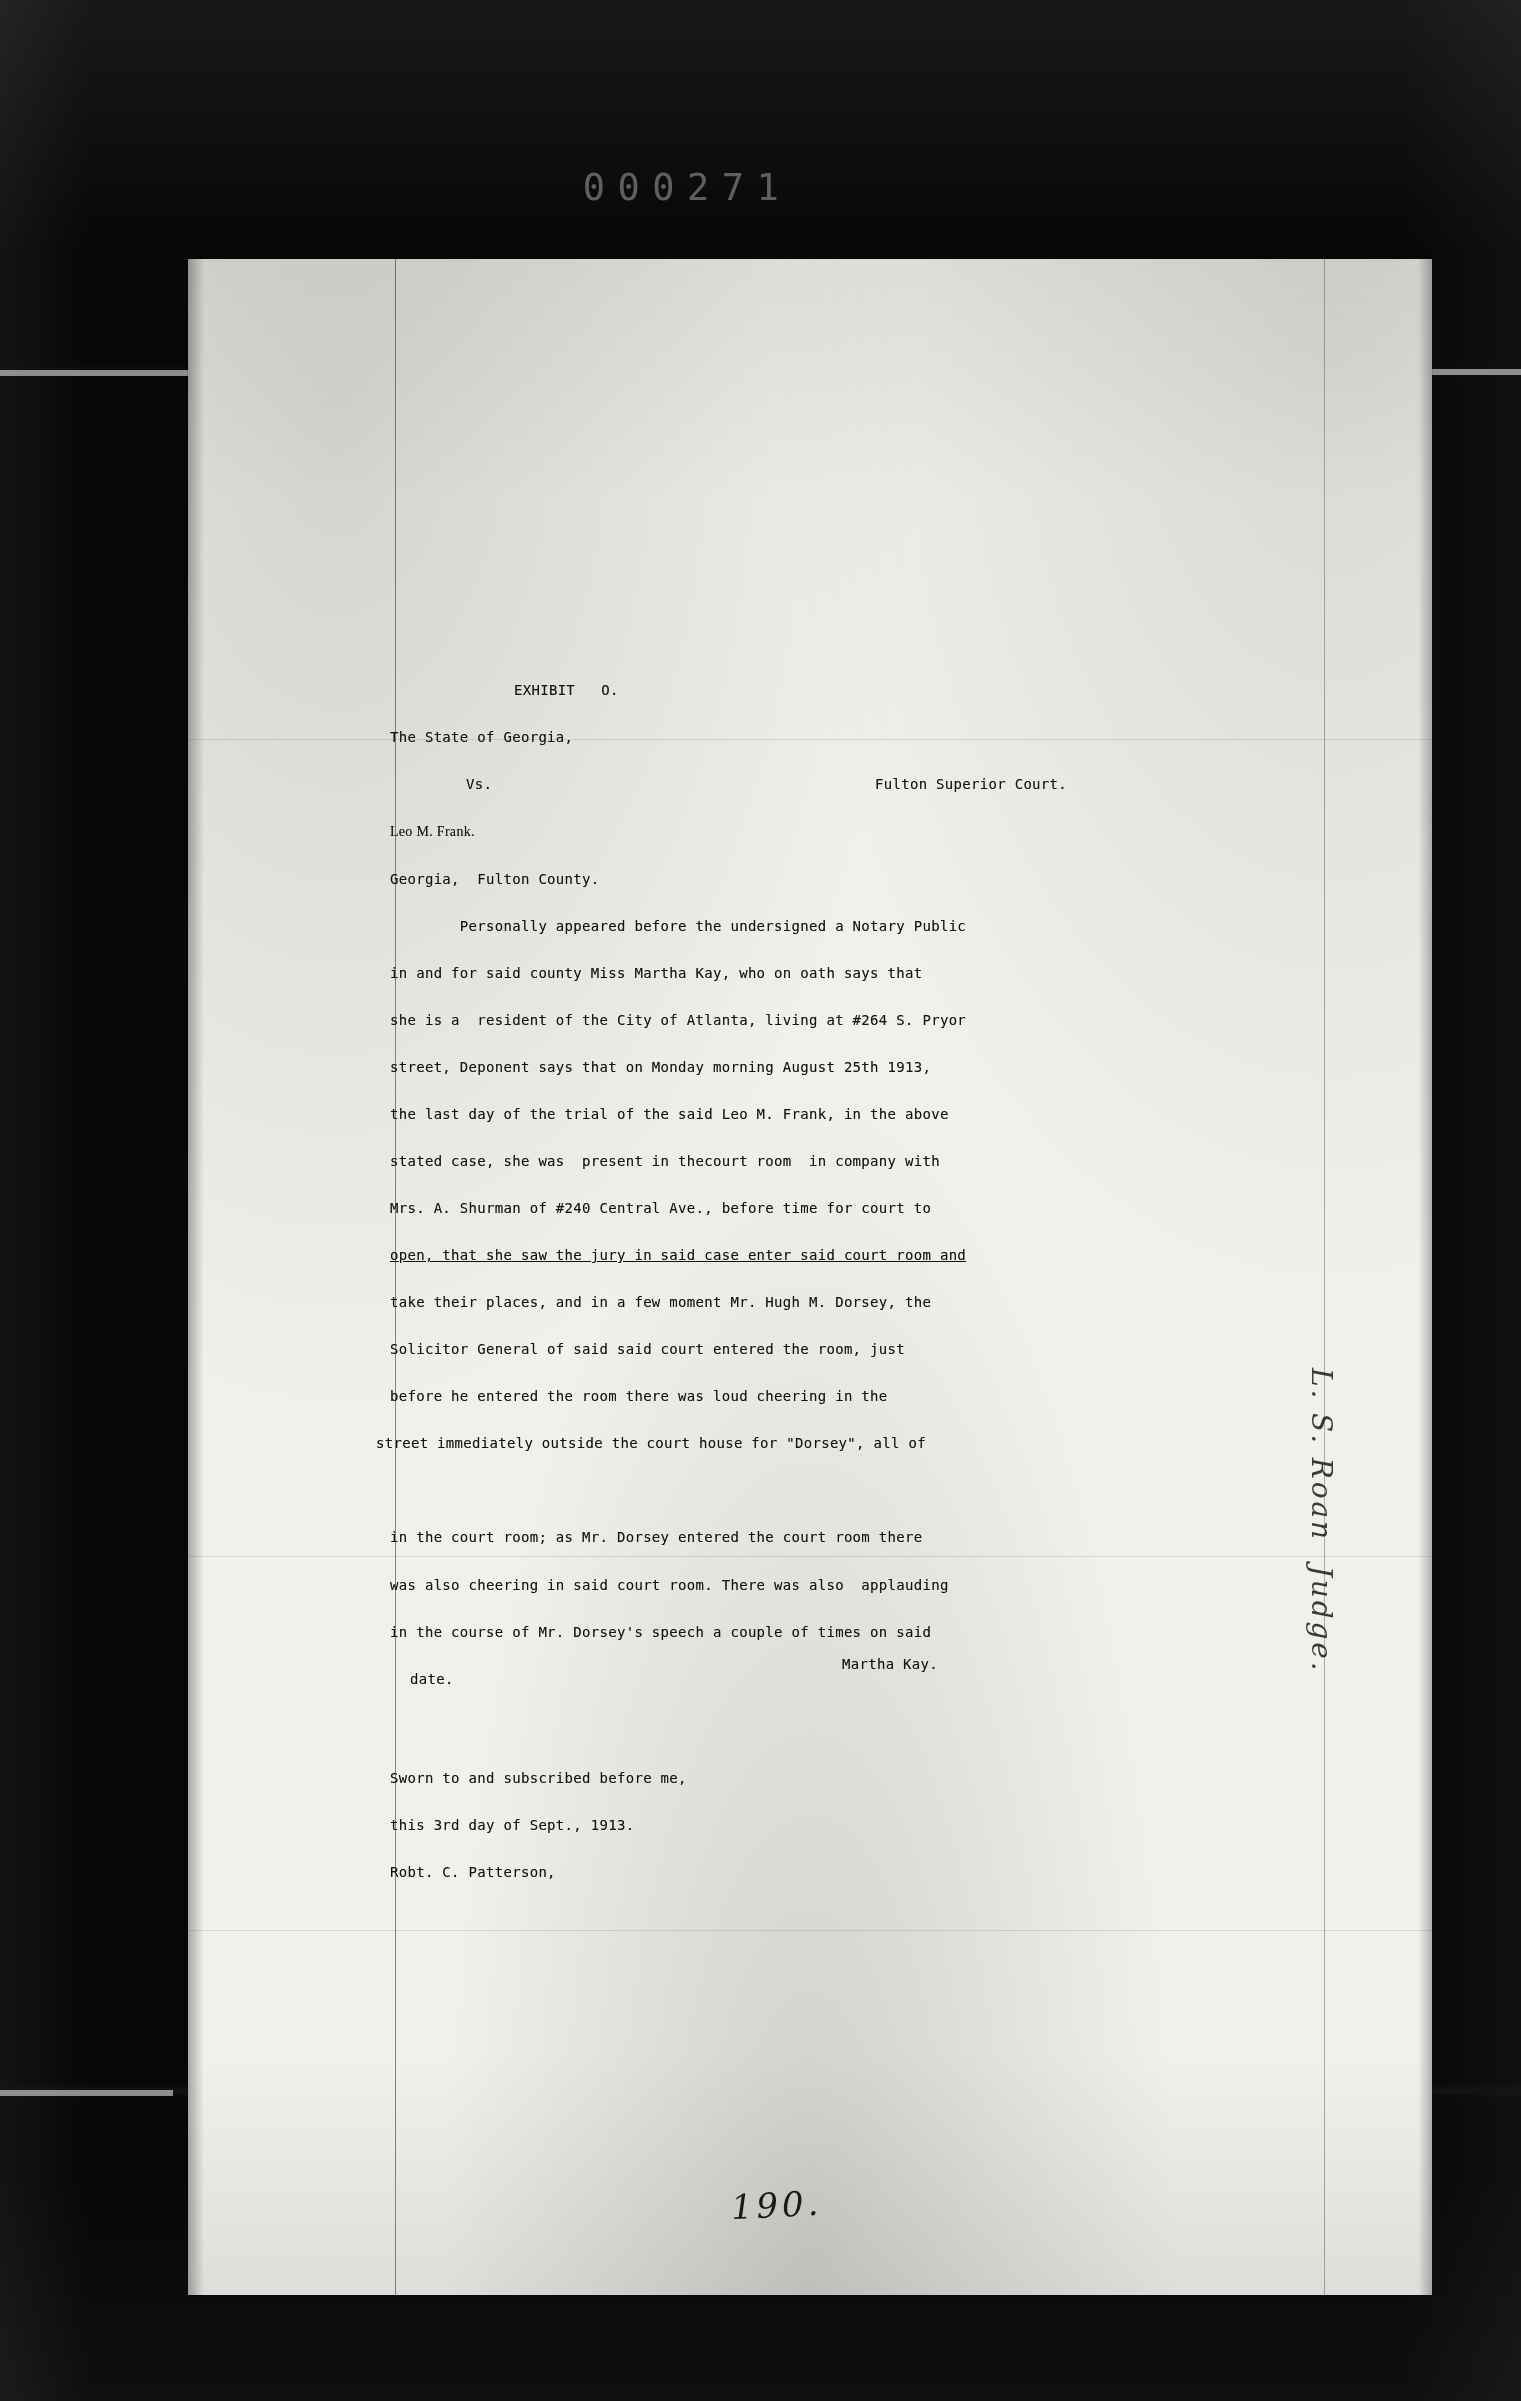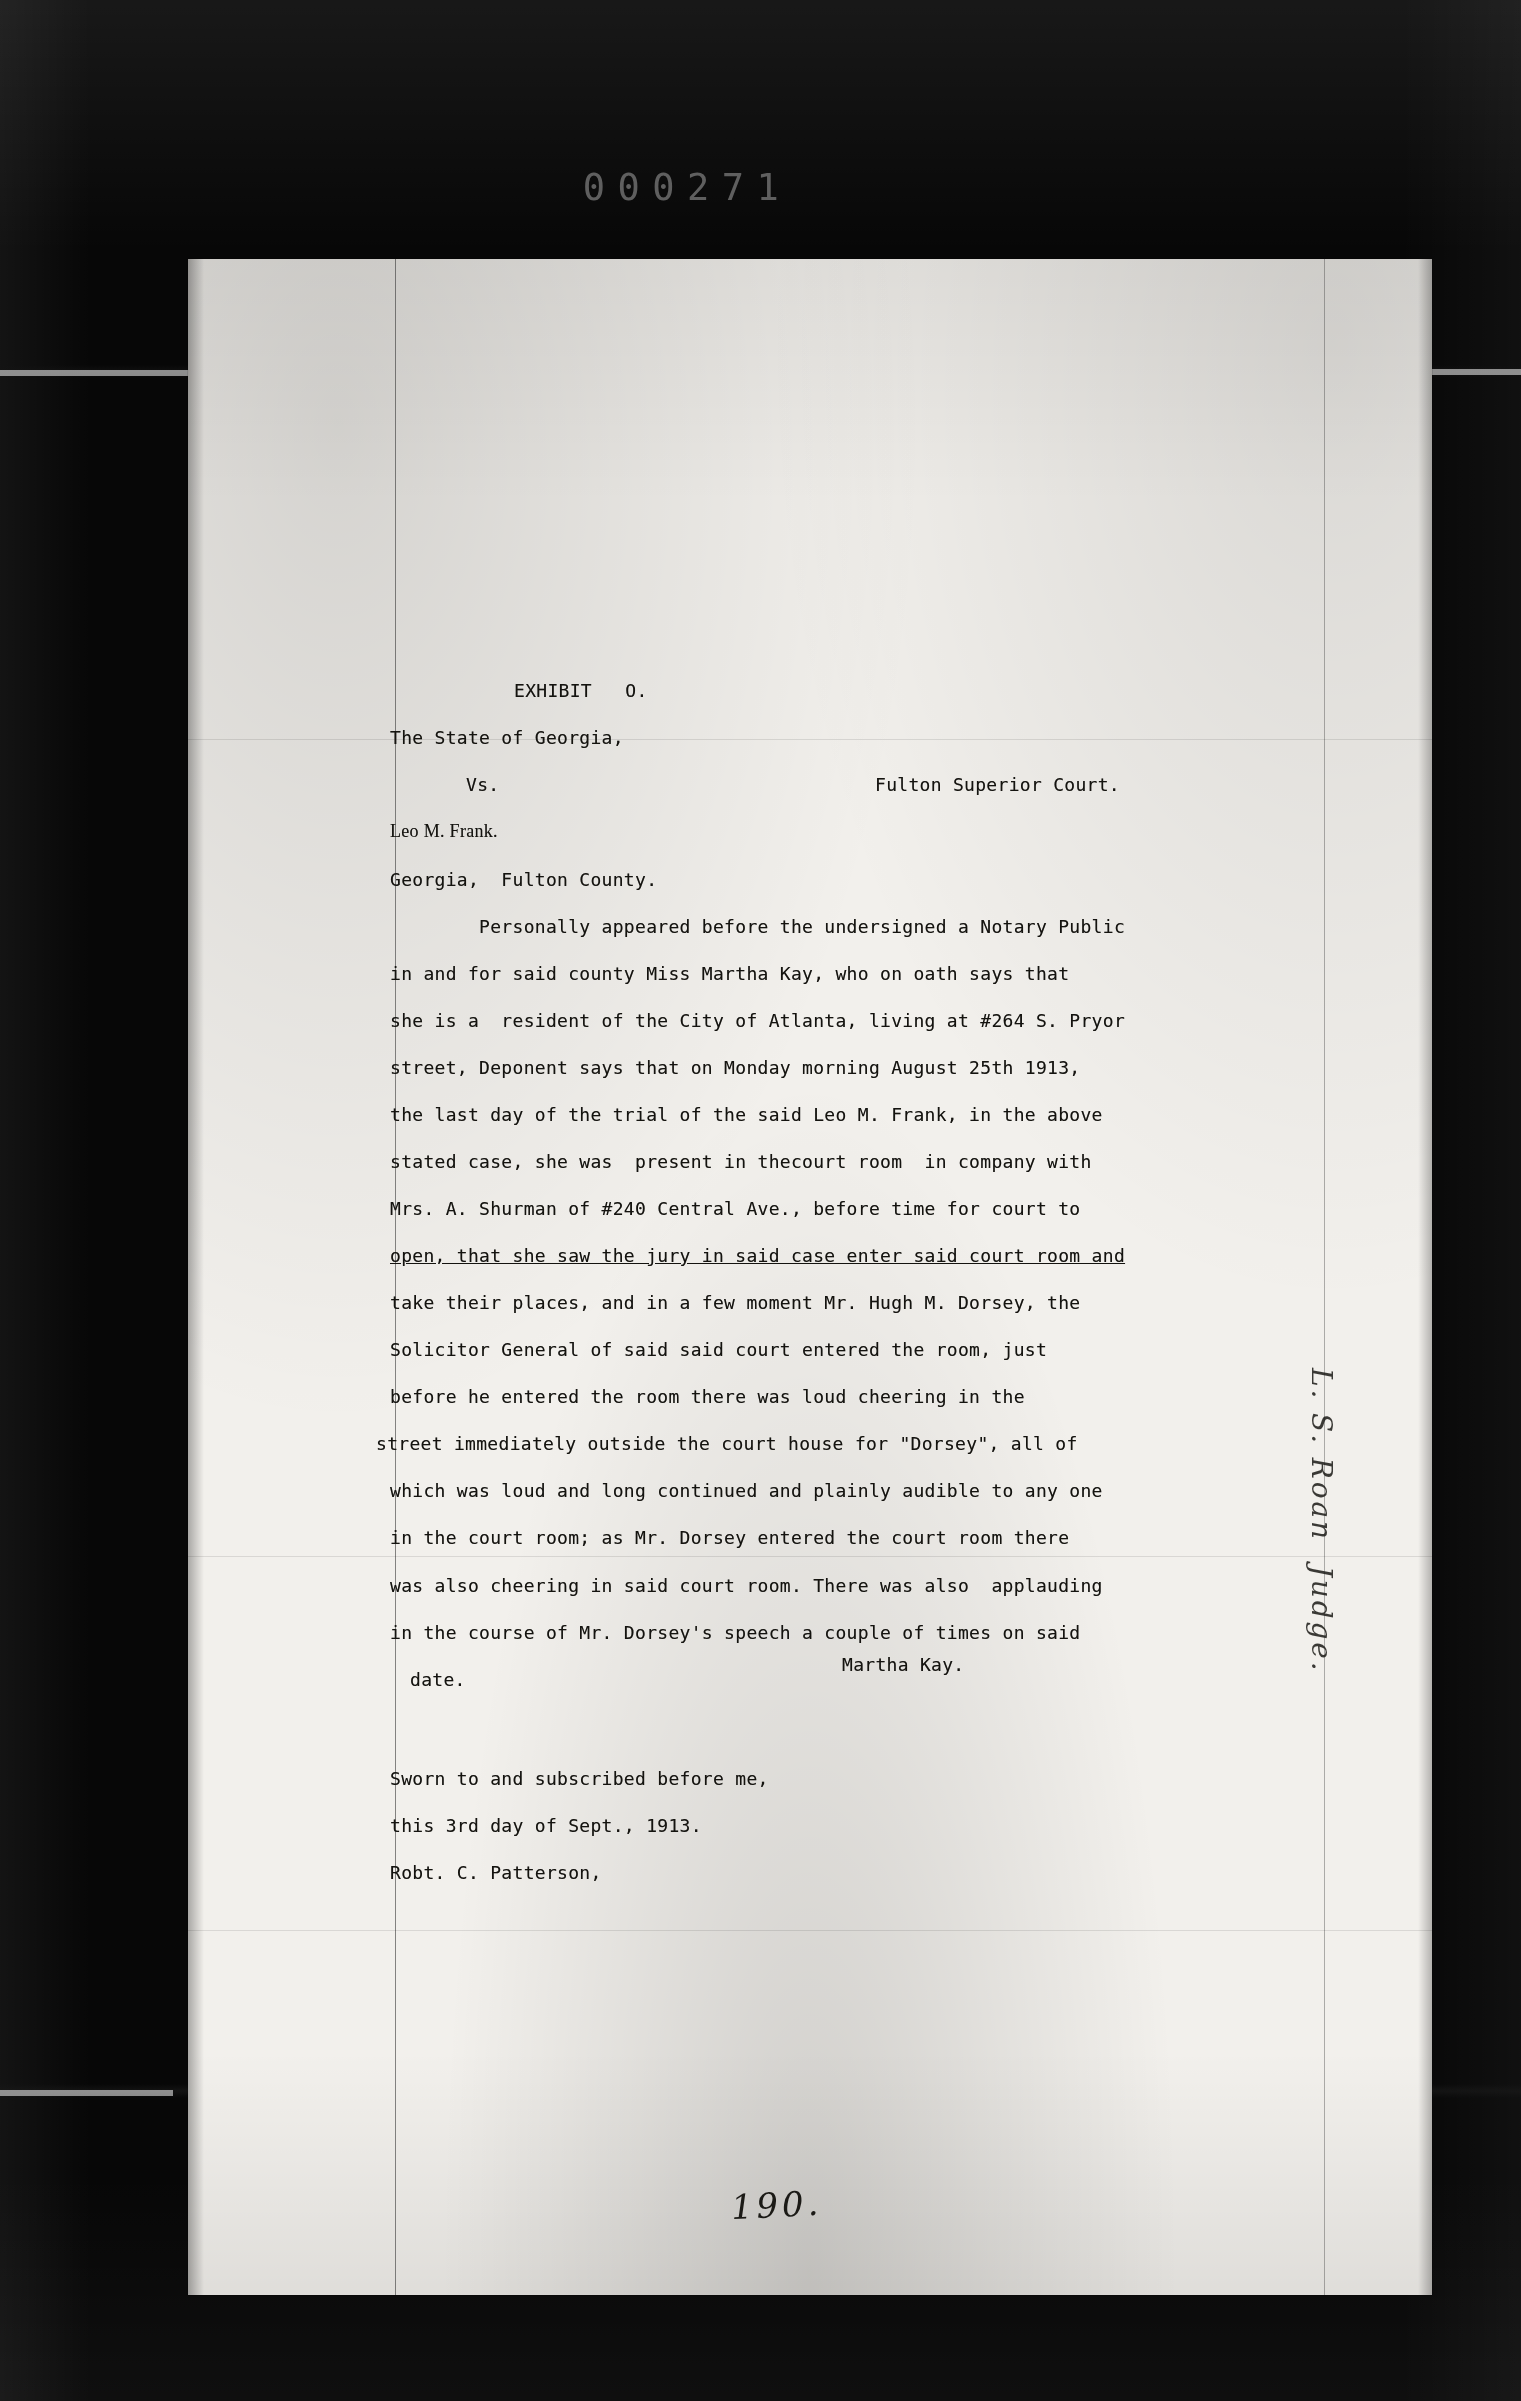--- a/index.html
+++ b/index.html
@@ -119,21 +119,21 @@
     pointer-events: none;
   }
 
   
   #typescript {
     position: absolute;
     left: 0; top: 0;
     width: 1244px; height: 2036px;
     color: #14130f;
     font-family: "DejaVu Sans Mono", monospace;
-    font-size: 18px;
+    font-size: 14px;
     line-height: 47px;
     letter-spacing: 0.3px;
   }
   .tl {            
     position: absolute;
     white-space: pre;
     text-shadow: 0 0 0.5px rgba(0,0,0,0.35);
   }
 
   
@@ -214,21 +214,20 @@
       <div class="tl" style="left:202px; top: 738px;">she is a  resident of the City of Atlanta, living at #264 S. Pryor</div>
       <div class="tl" style="left:202px; top: 785px;">street, Deponent says that on Monday morning August 25th 1913,</div>
       <div class="tl" style="left:202px; top: 832px;">the last day of the trial of the said Leo M. Frank, in the above</div>
       <div class="tl" style="left:202px; top: 879px;">stated case, she was  present in thecourt room  in company with</div>
       <div class="tl" style="left:202px; top: 926px;">Mrs. A. Shurman of #240 Central Ave., before time for court to</div>
       <div class="tl" style="left:202px; top: 973px; text-decoration: underline;">open, that she saw the jury in said case enter said court room and</div>
       <div class="tl" style="left:202px; top: 1020px;">take their places, and in a few moment Mr. Hugh M. Dorsey, the</div>
       <div class="tl" style="left:202px; top: 1067px;">Solicitor General of said said court entered the room, just</div>
       <div class="tl" style="left:202px; top: 1114px;">before he entered the room there was loud cheering in the</div>
       <div class="tl" style="left:188px; top: 1161px;">street immediately outside the court house for "Dorsey", all of</div>
-      <div class="tl" style="left:202px; top: 1208px;">which was loud and long continued and plainly audible to any one</div>
       <div class="tl" style="left:202px; top: 1255px;">in the court room; as Mr. Dorsey entered the court room there</div>
       <div class="tl" style="left:202px; top: 1303px;">was also cheering in said court room. There was also  applauding</div>
       <div class="tl" style="left:202px; top: 1350px;">in the course of Mr. Dorsey's speech a couple of times on said</div>
       <div class="tl" style="left:202px; top: 1397px; margin-left: 20px;">date.</div>
 
       <div class="tl" style="left:654px; top: 1382px;">Martha Kay.</div>
 
       <div class="tl" style="left:202px; top: 1496px;">Sworn to and subscribed before me,</div>
       <div class="tl" style="left:202px; top: 1543px;">this 3rd day of Sept., 1913.</div>
       <div class="tl" style="left:202px; top: 1590px;">Robt. C. Patterson,</div>

